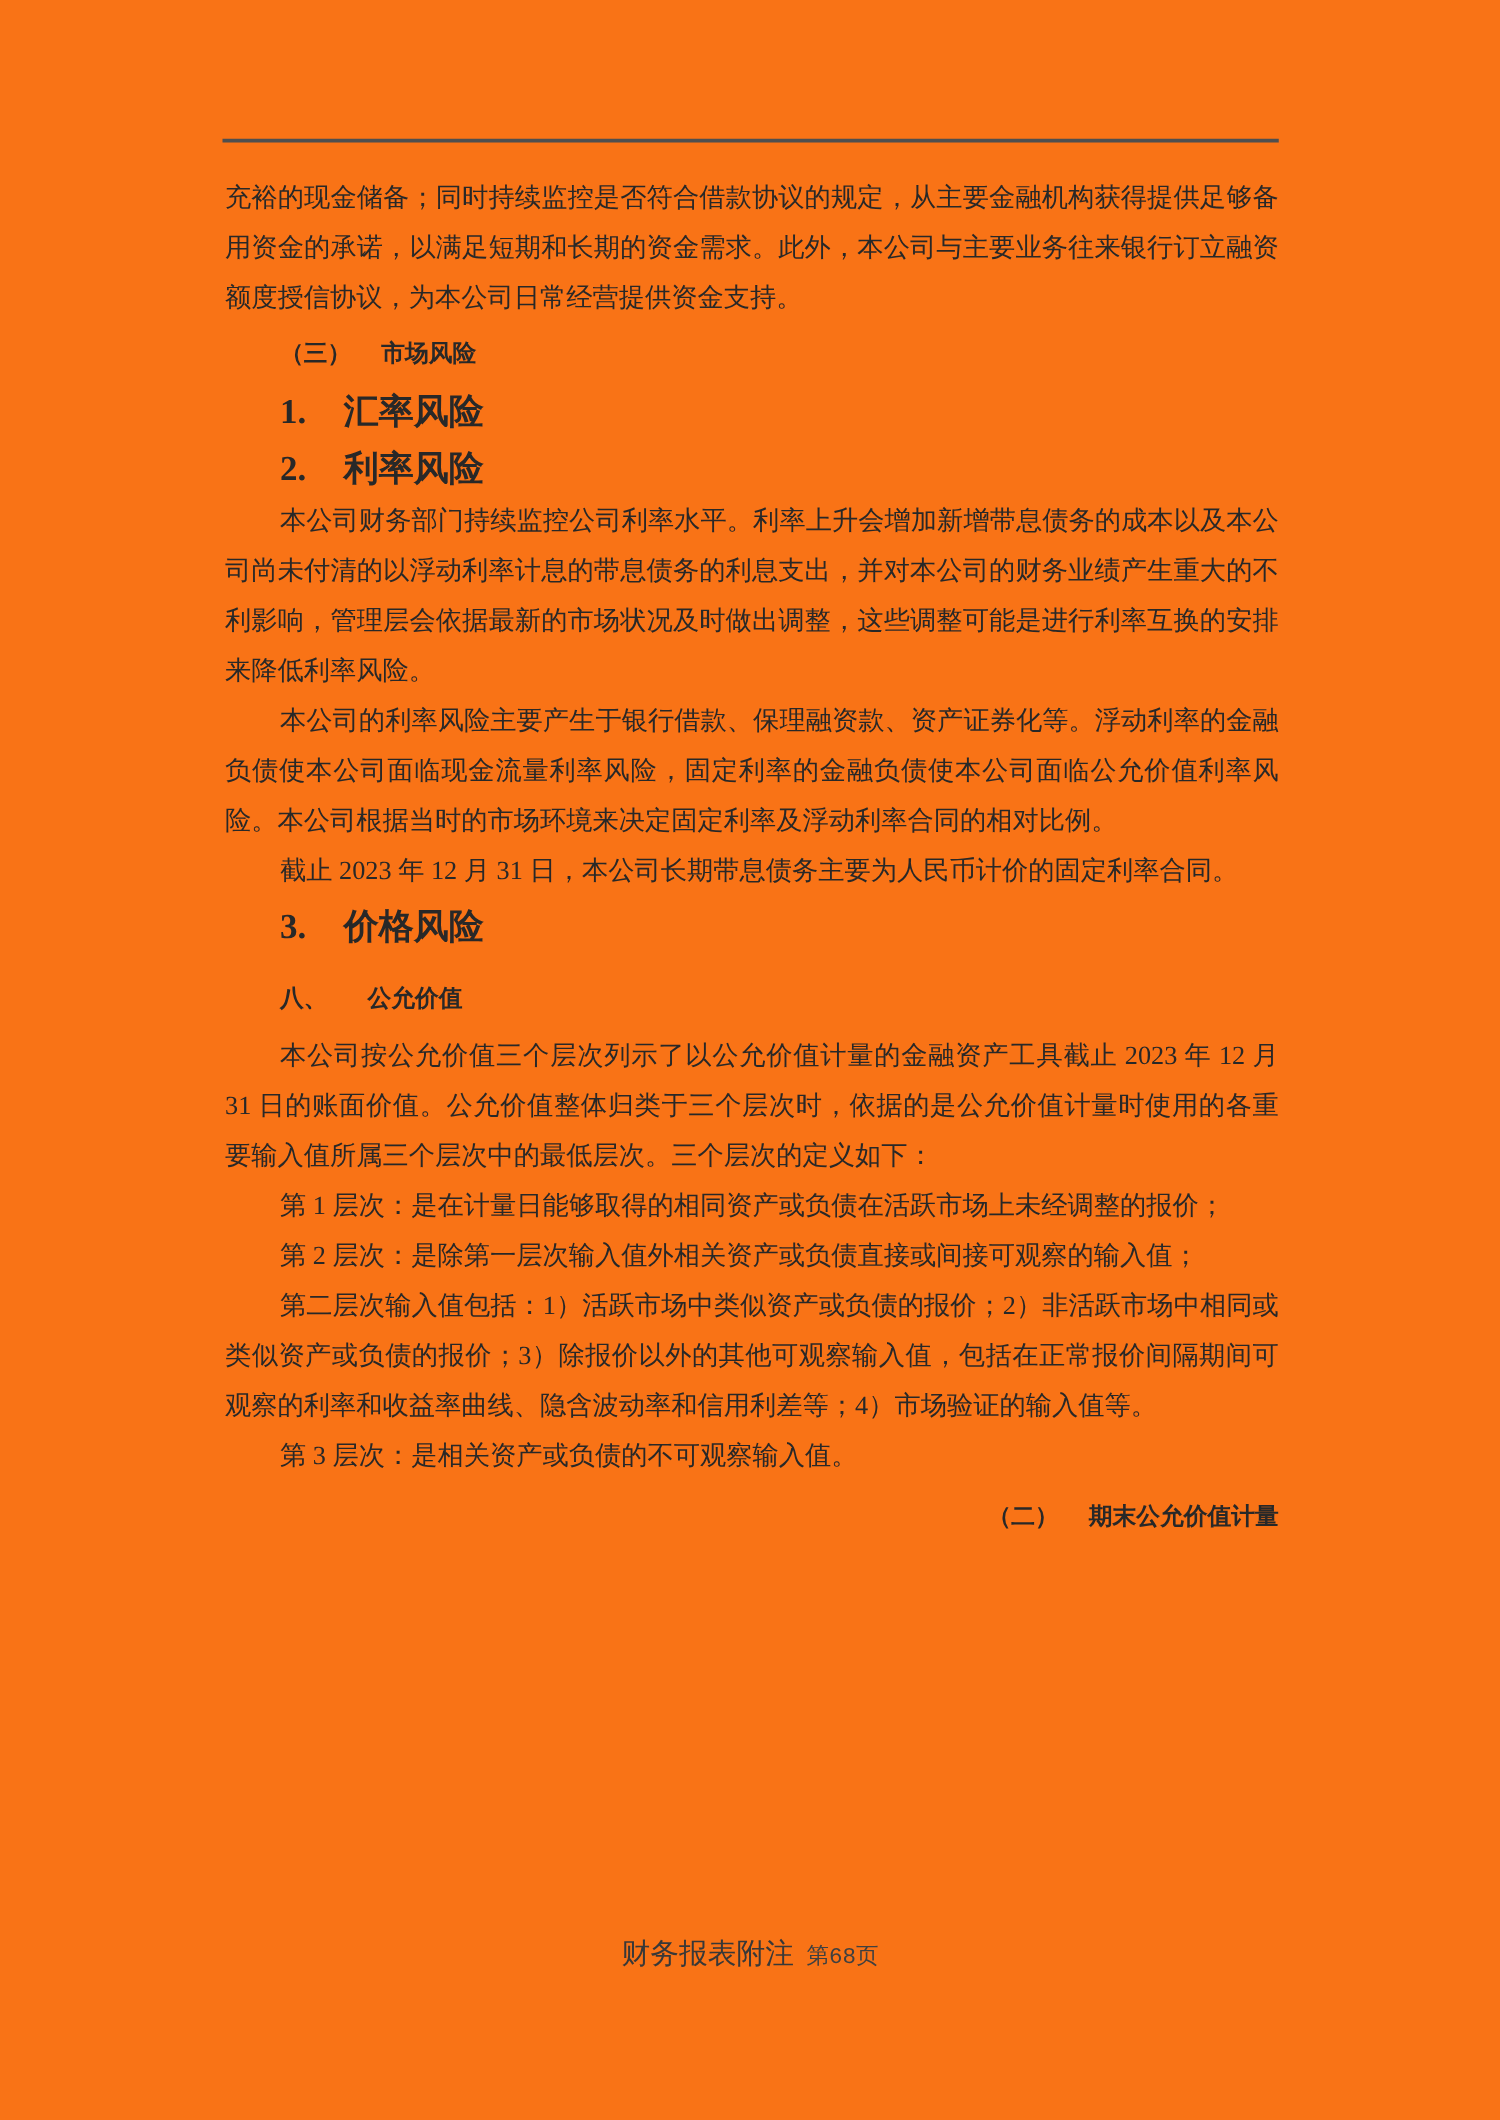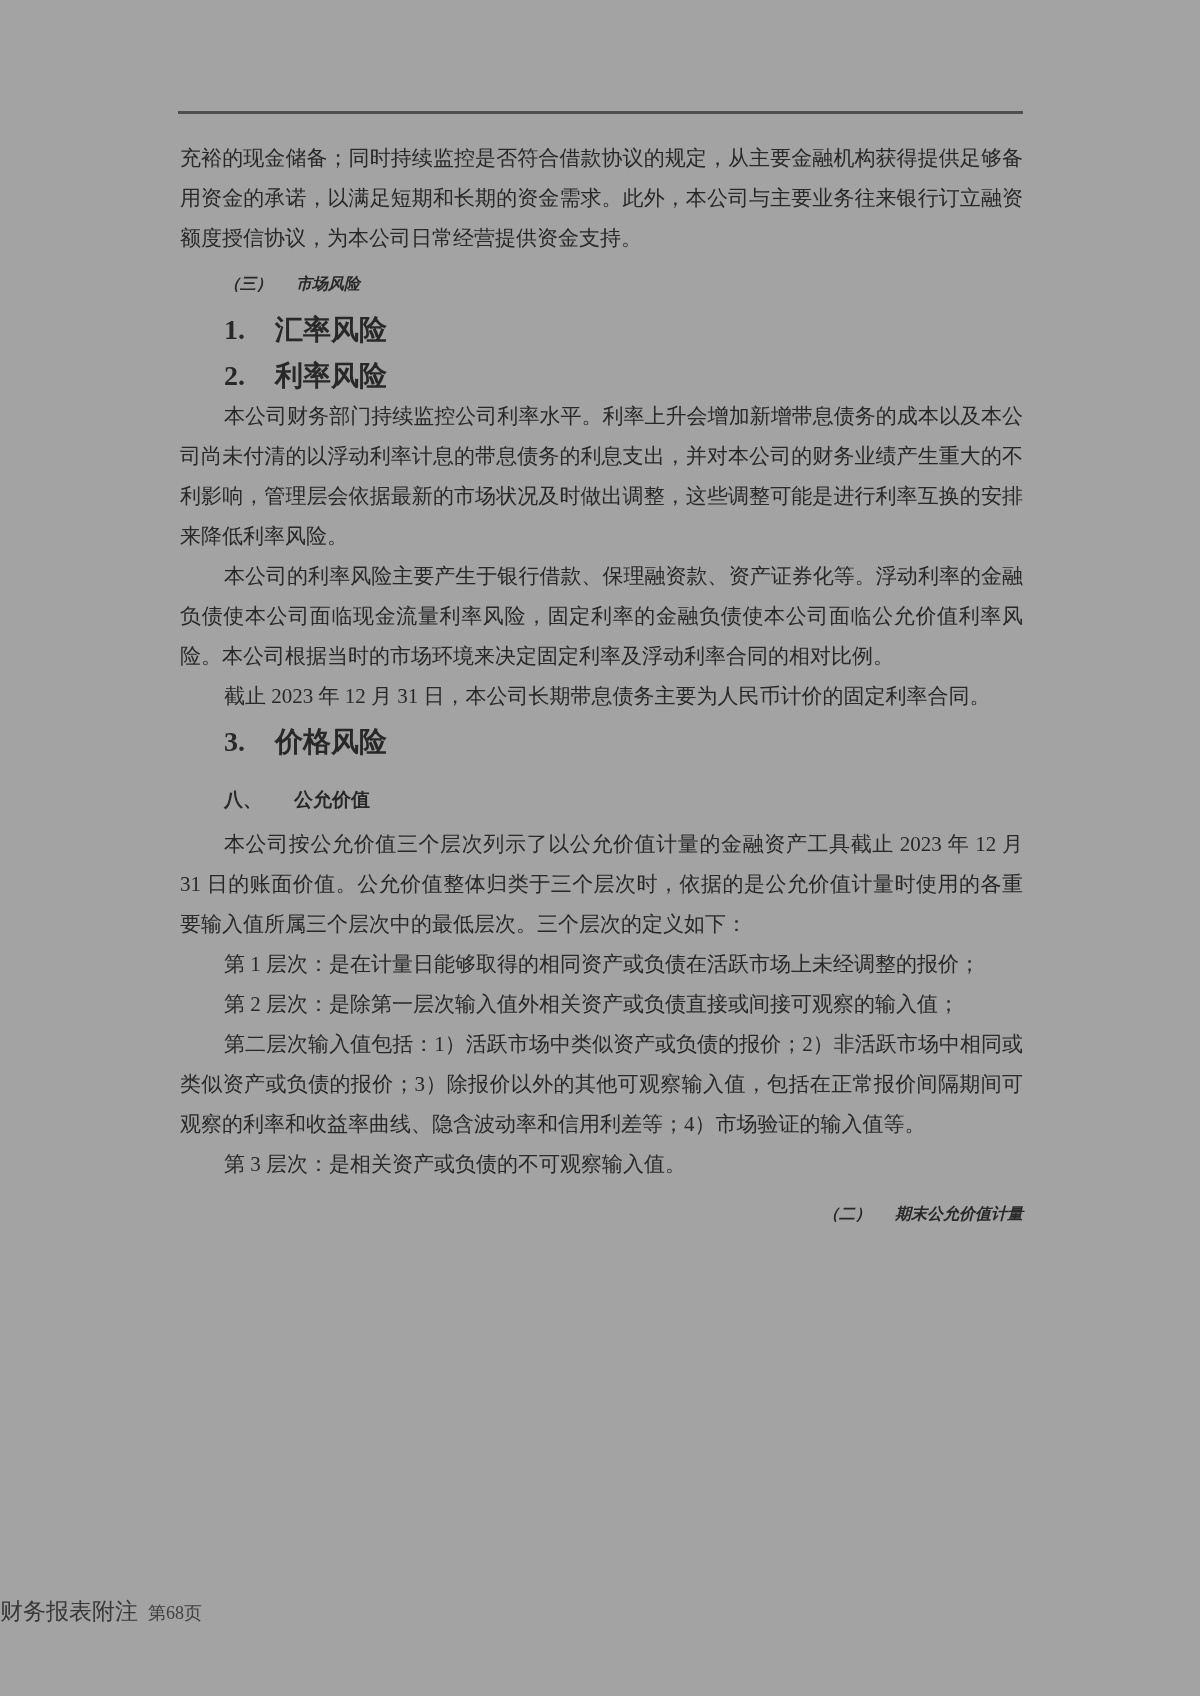--- a/index.html
+++ b/index.html
@@ -1,20 +1,20 @@
 <!DOCTYPE html>
 <html><head>
 <meta charset="utf-8">
 <style>
   html, body { margin: 0; padding: 0; background: #ffffff; }
   .page {
     position: relative;
     width: 1200px;
     height: 1696px;
-    background: #a3a3a3;
+    background: #f97316;
     font-family: "Liberation Serif", "DejaVu Serif", serif;
     color: #282828;
     overflow: hidden;
   }
   .header-rule {
     position: absolute;
     left: 178px;
     top: 111px;
     width: 845px;
     height: 3px;
@@ -38,44 +38,45 @@
     font-weight: bold;
     font-size: 19px;
     line-height: 48px;
     text-align: left;
   }
   .h1 .num { margin-right: 32px; }
   .h2 {
     margin: 6px 0 0 0;
     padding-left: 44px;
     font-weight: bold;
-    font-size: 16px;
+    font-size: 19px;
     line-height: 40px;
     text-align: left;
-    font-style: italic;
   }
   .h2 .num { margin-right: 24px; }
   .h3 {
     margin: 6px 0 0 0;
     padding-left: 44px;
     font-weight: bold;
     font-size: 28px;
     line-height: 40px;
     text-align: left;
   }
   .h3 .num { margin-right: 30px; }
   .h2-last { margin-top: 10px; text-align: right; }
   .footer {
     position: absolute;
     left: 0;
-    top: 1592px;
+    top: 1544px;
     width: 100%;
+    text-align: center;
     line-height: 40px;
     color: #383838;
     font-size: 23px;
+    font-family: Liberation Mono, monospace;
   }
   .footer .page-num {
     font-size: 18px;
     margin-left: 10px;
     color: #404040;
   }
 </style>
 </head>
 <body>
 

